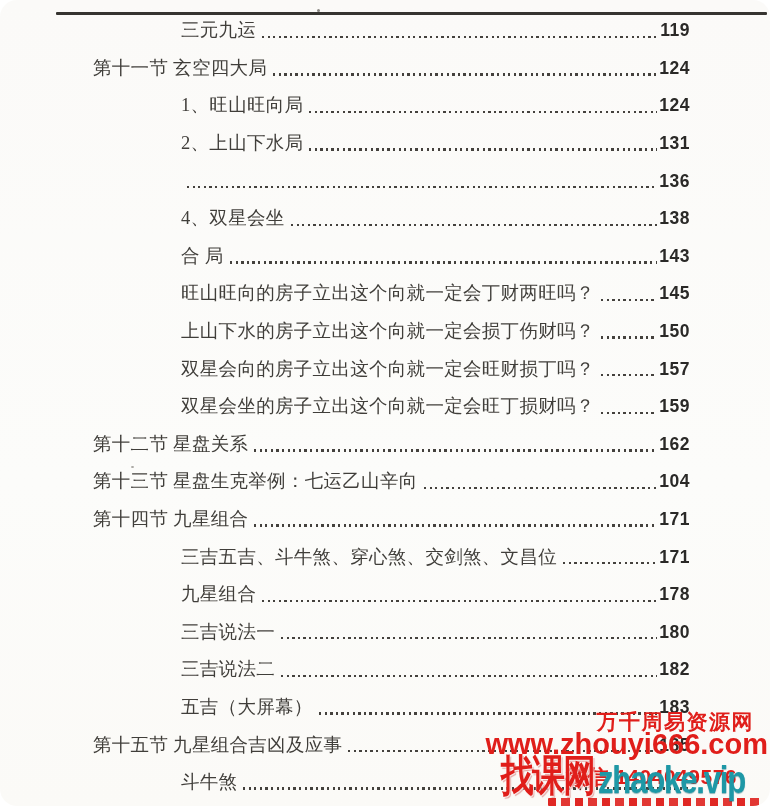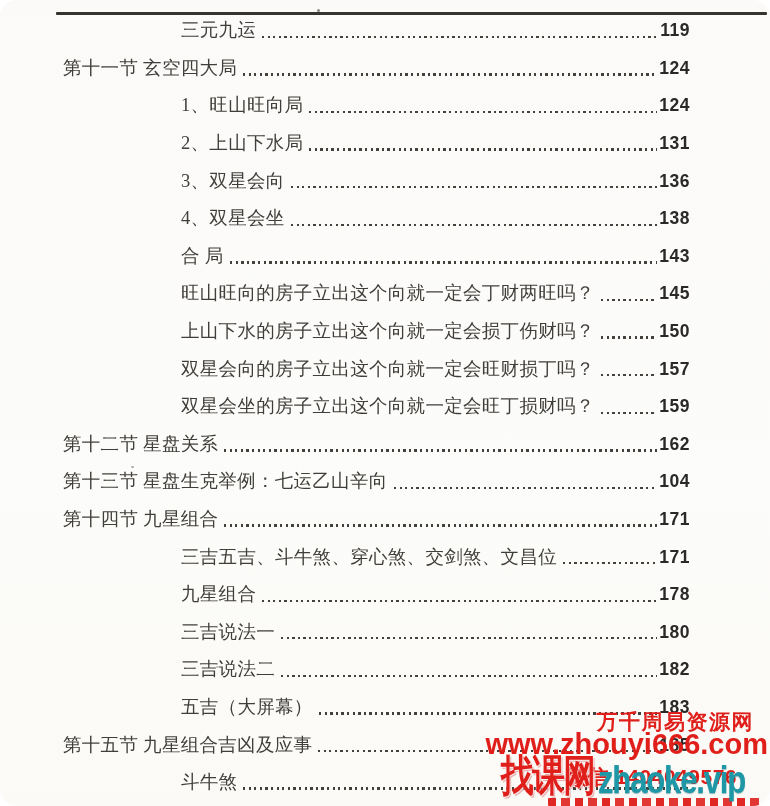--- a/index.html
+++ b/index.html
@@ -13,21 +13,21 @@
   }
   .top-rule{
     position:absolute;left:56px;top:12px;width:711px;height:2.5px;
     background:#363430;border-radius:1px;
   }
   .toc{position:absolute;left:0;top:11px;right:0;}
   .row{
     display:flex;align-items:center;height:37.6px;
     padding-right:80px;color:#403e3a;font-size:18.5px;
   }
-  .row.lvl1{padding-left:63px;}
+  .row.lvl1{padding-left:93px;}
   .row.lvl2{padding-left:181px;}
   .label{white-space:nowrap;letter-spacing:0.3px;}
   .leader{
     flex:1 1 auto;height:2.4px;margin-left:6px;margin-right:2px;
     transform:translateY(7px);
     background-image:repeating-linear-gradient(90deg,#44413d 0 2.3px,transparent 2.3px 5.6px);
   }
   .pageno{
     font-family:"Liberation Sans","DejaVu Sans",sans-serif;
     font-size:17.5px;font-weight:600;color:#2a2927;
@@ -101,21 +101,20 @@
       <span class="pageno">124</span>
     </div>
 
     <div class="row lvl2">
       <span class="label">2、上山下水局</span>
       <span class="leader"></span>
       <span class="pageno">131</span>
     </div>
 
     <div class="row lvl2">
-      <span class="label">3、双星会向</span>
       <span class="leader"></span>
       <span class="pageno">136</span>
     </div>
 
     <div class="row lvl2">
       <span class="label">4、双星会坐</span>
       <span class="leader"></span>
       <span class="pageno">138</span>
     </div>
 

